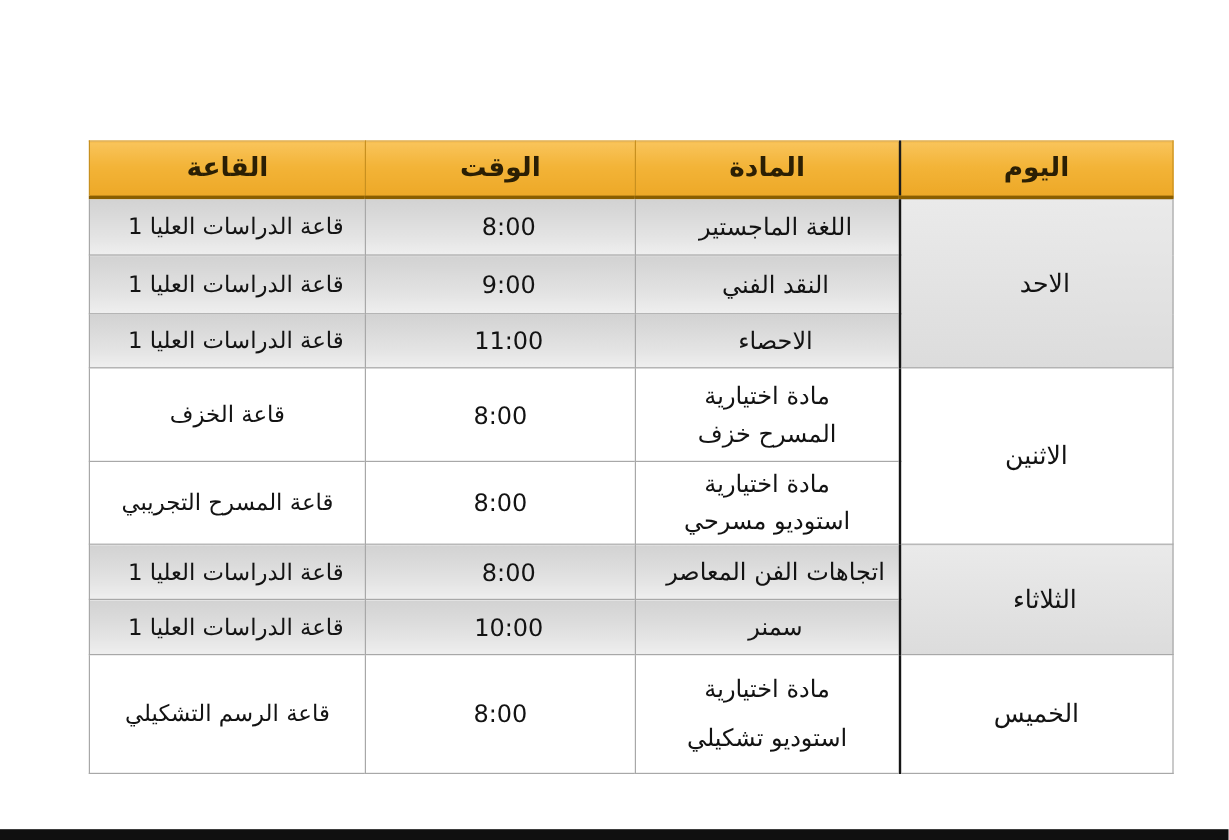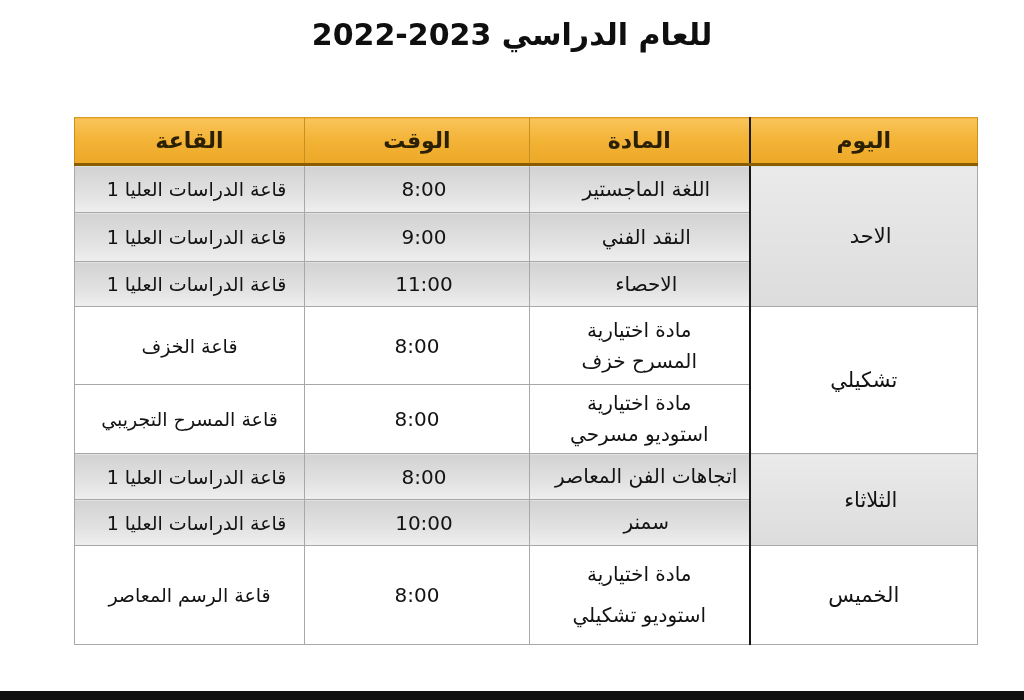--- a/index.html
+++ b/index.html
@@ -37,21 +37,20 @@
   .subject-line{line-height:1.45;margin:2px 0;}
   tr.spread .subject-line{margin:12px 0;}
   .bottom-bar{position:absolute;left:0;right:0;bottom:0;height:9px;background:#101010;}
 </style>
 </head>
 <body>
 
 <div class="stage">
 
   <div class="title-block">
-    <div class="title-line2">للعام الدراسي 2023-2022</div>
   </div>
 
   <table class="schedule">
     <colgroup>
       <col style="width:228px">
       <col style="width:220px">
       <col style="width:225px">
       <col style="width:230px">
     </colgroup>
     <thead>
@@ -79,21 +78,21 @@
           <td class="room-cell">قاعة الدراسات العليا 1</td>
         </tr>
         <tr class="gray" style="height: 45px;">
           <td class="subject-cell">
             <div class="subject-line">الاحصاء</div>
           </td>
           <td class="time-cell">11:00</td>
           <td class="room-cell">قاعة الدراسات العليا 1</td>
         </tr>
         <tr class="white" style="height: 78px;">
-          <td rowspan="2" class="day-cell"><span>تشكيلي</span></td>
+          <td rowspan="2" class="day-cell"><span>الاثنين</span></td>
           <td class="subject-cell">
             <div class="subject-line">مادة اختيارية</div>
             <div class="subject-line">المسرح خزف</div>
           </td>
           <td class="time-cell">8:00</td>
           <td class="room-cell">قاعة الخزف</td>
         </tr>
         <tr class="white" style="height: 63px;">
           <td class="subject-cell">
             <div class="subject-line">مادة اختيارية</div>
@@ -117,20 +116,20 @@
           <td class="time-cell">10:00</td>
           <td class="room-cell">قاعة الدراسات العليا 1</td>
         </tr>
         <tr class="white spread" style="height: 97px;">
           <td rowspan="1" class="day-cell"><span>الخميس</span></td>
           <td class="subject-cell">
             <div class="subject-line">مادة اختيارية</div>
             <div class="subject-line">استوديو تشكيلي</div>
           </td>
           <td class="time-cell">8:00</td>
-          <td class="room-cell">قاعة الرسم المعاصر</td>
+          <td class="room-cell">قاعة الرسم التشكيلي</td>
         </tr>
       </tbody>
   </table>
 
   <div class="bottom-bar"></div>
 
 </div>
 
 </body></html>

